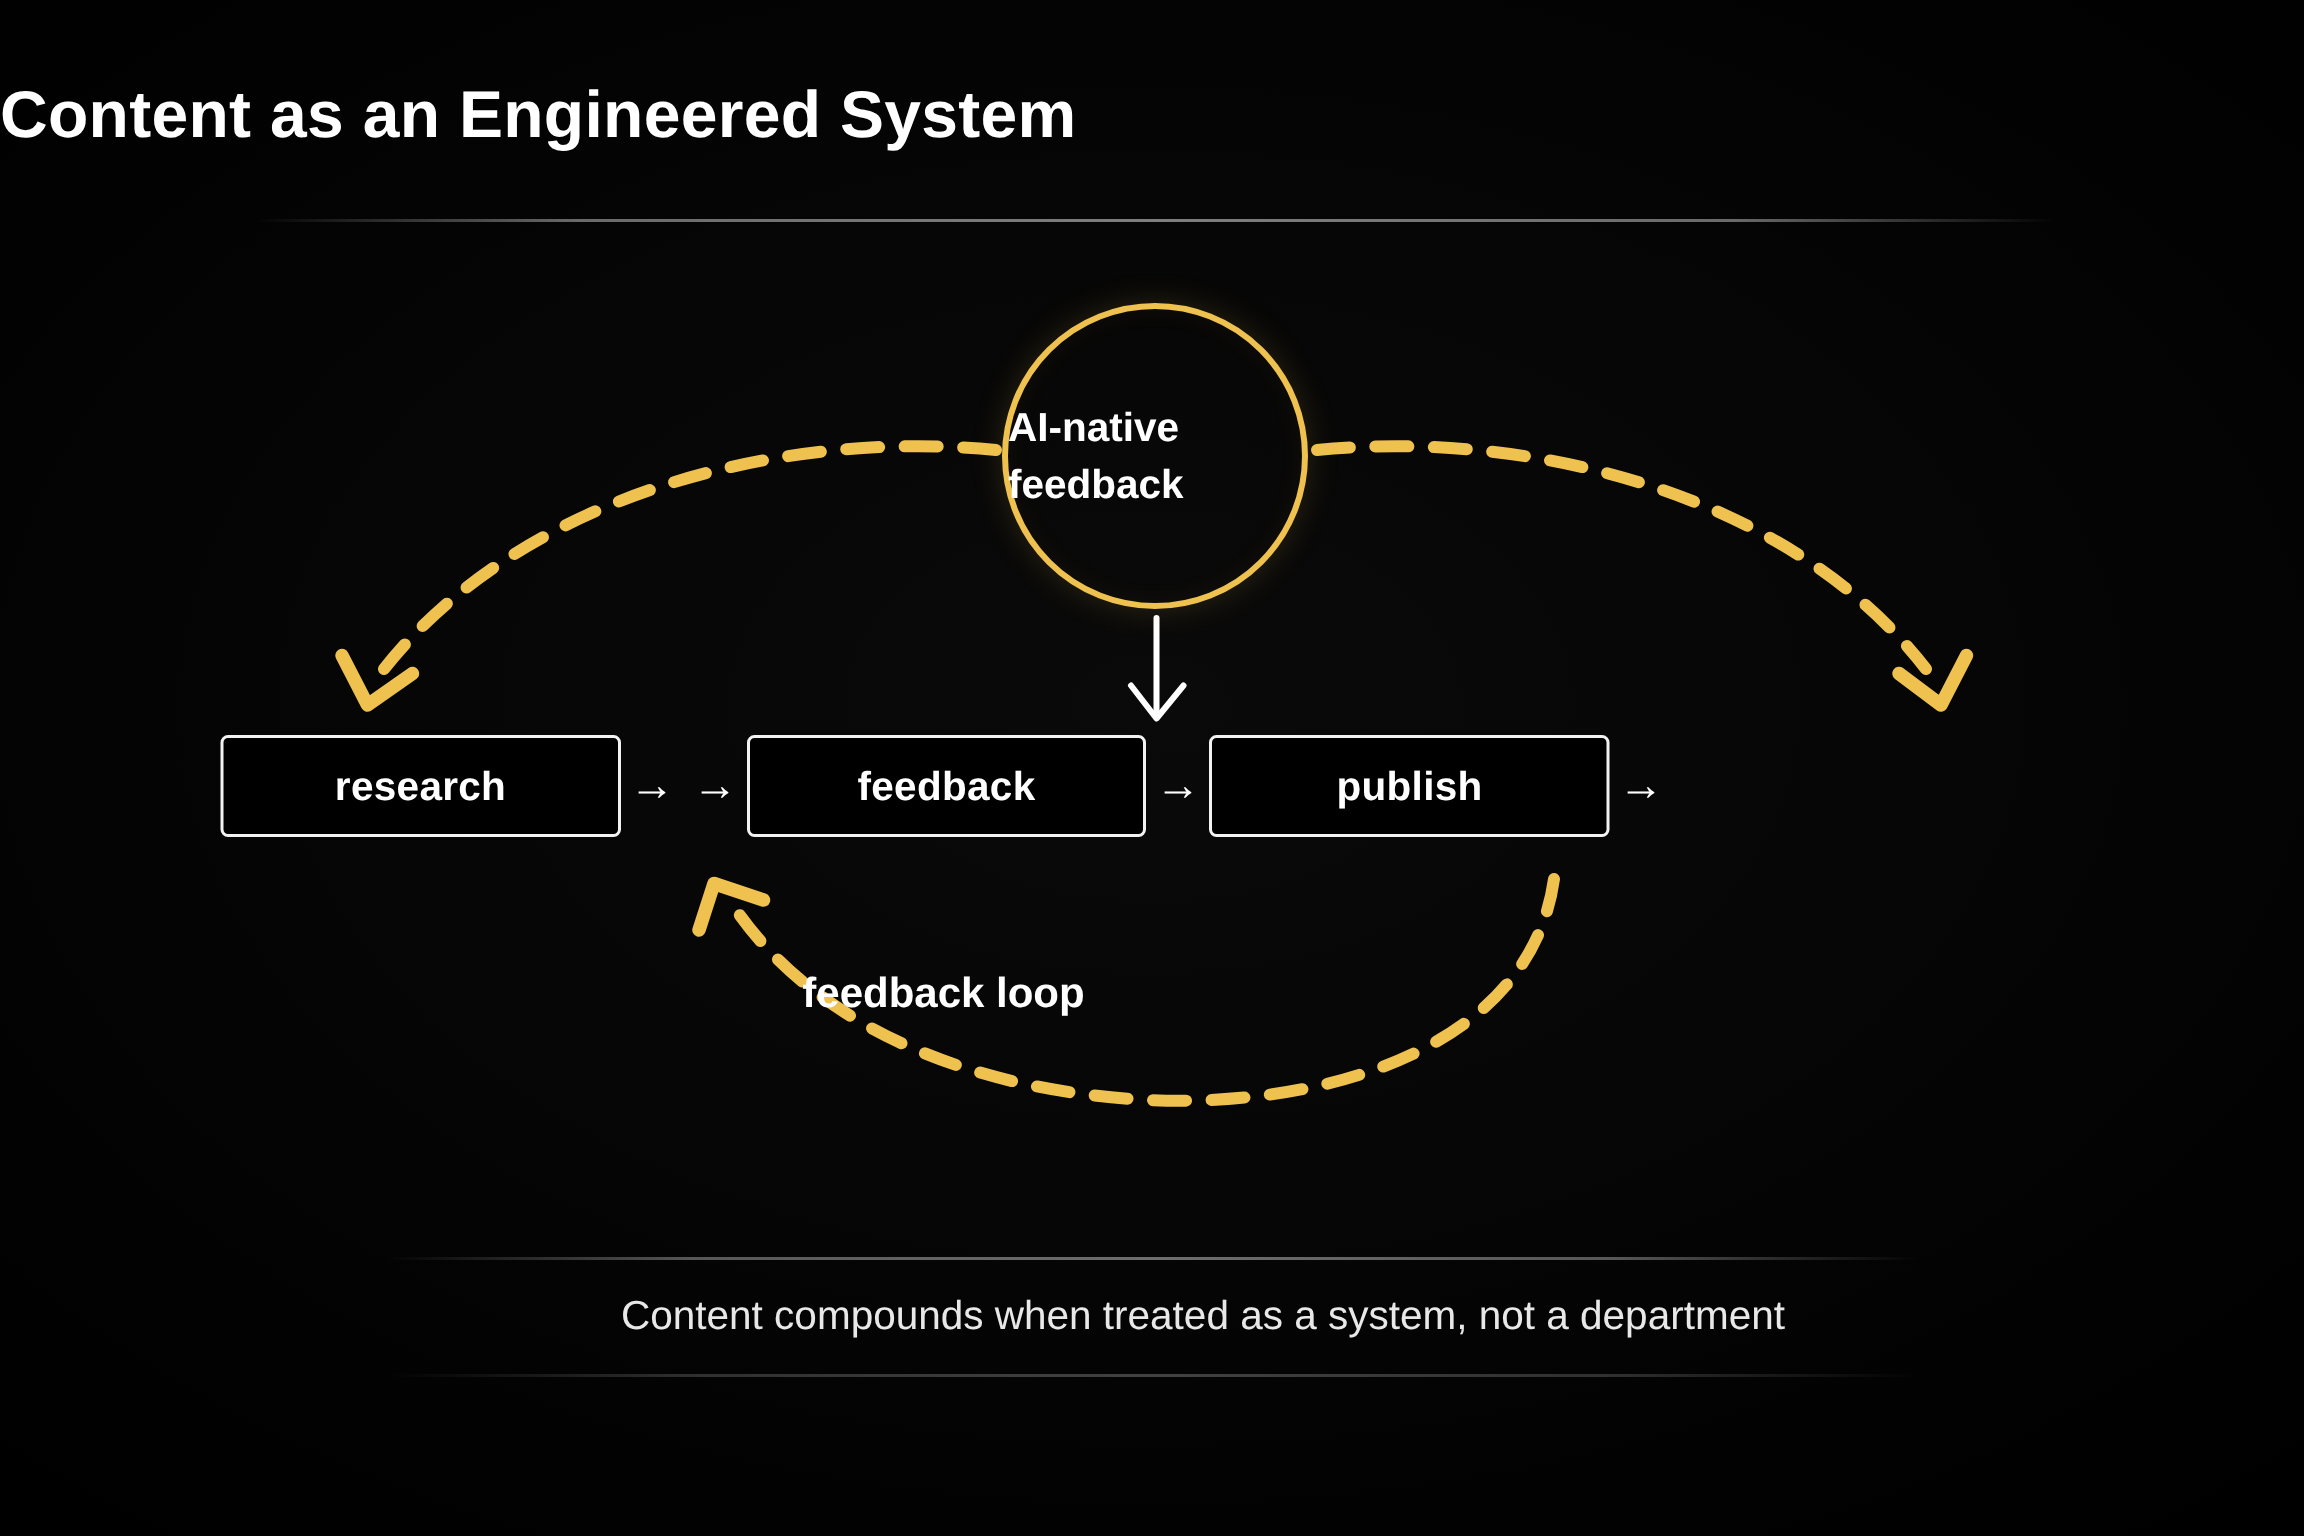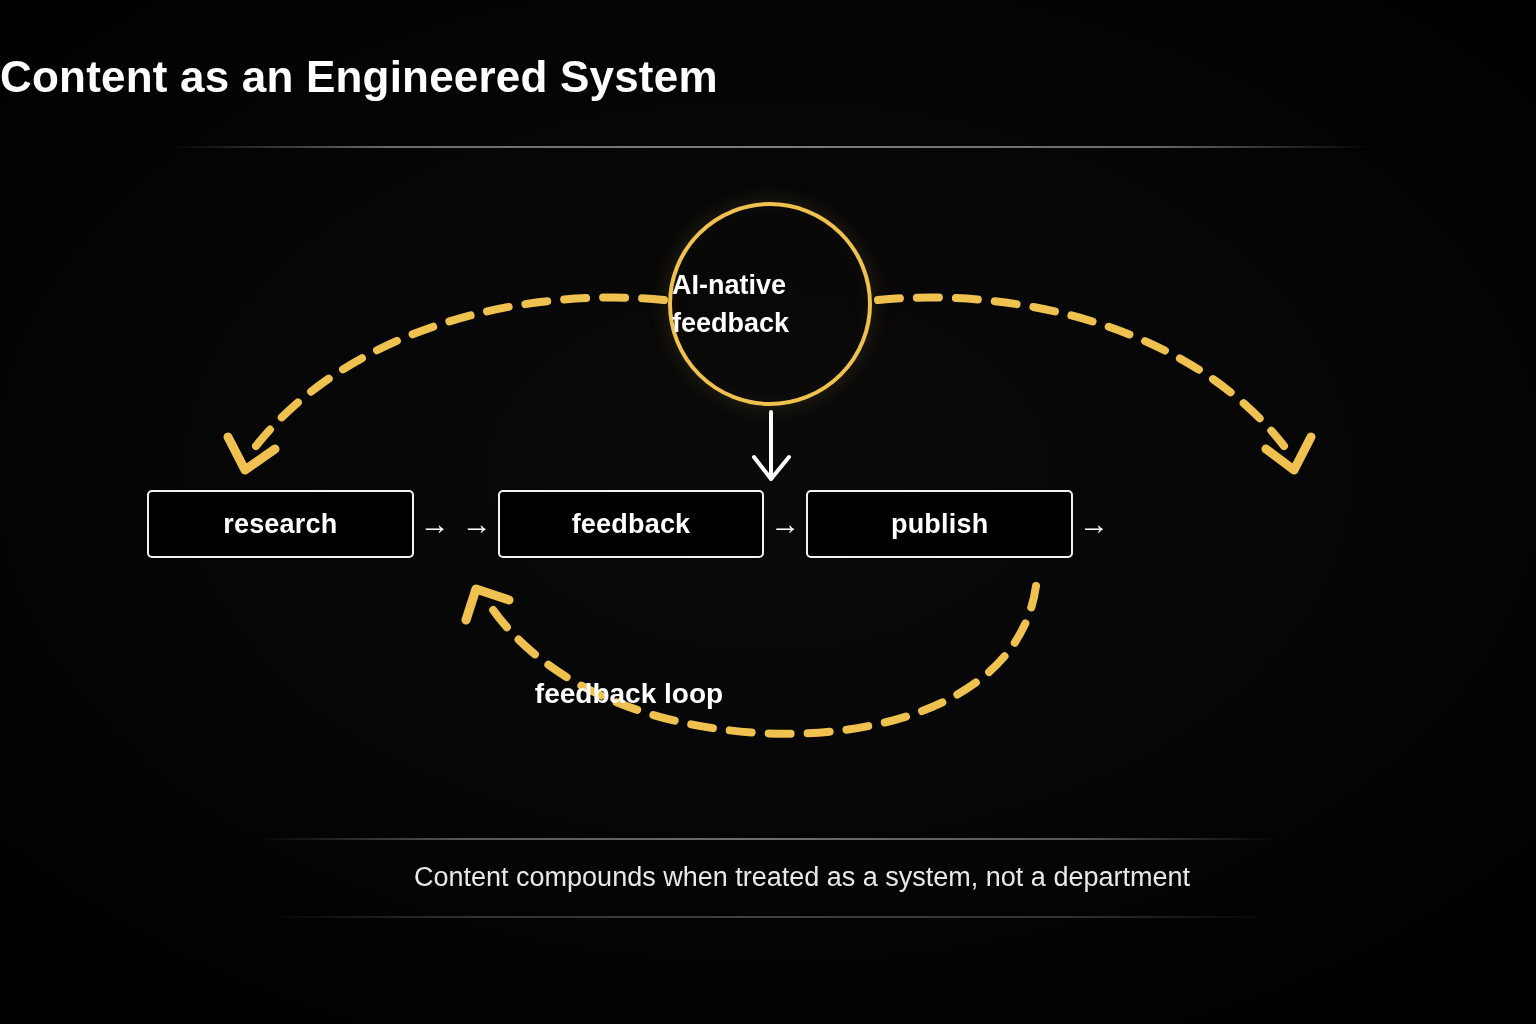--- a/index.html
+++ b/index.html
@@ -102,21 +102,21 @@
     text-align: center;
     font-size: 30px;
     line-height: 1;
     color: #ffffff;
     font-weight: 300;
   }
 
   
   .feedback-label {
     position: absolute;
-    left: 0; top: 678px;
+    left: 0; top: 646px;
     width: 1258px;
     text-align: center;
     font-size: 28px;
     font-weight: bold;
     color: #ffffff;
   }
 
   
   .divider-foot-top {
     position: absolute;

